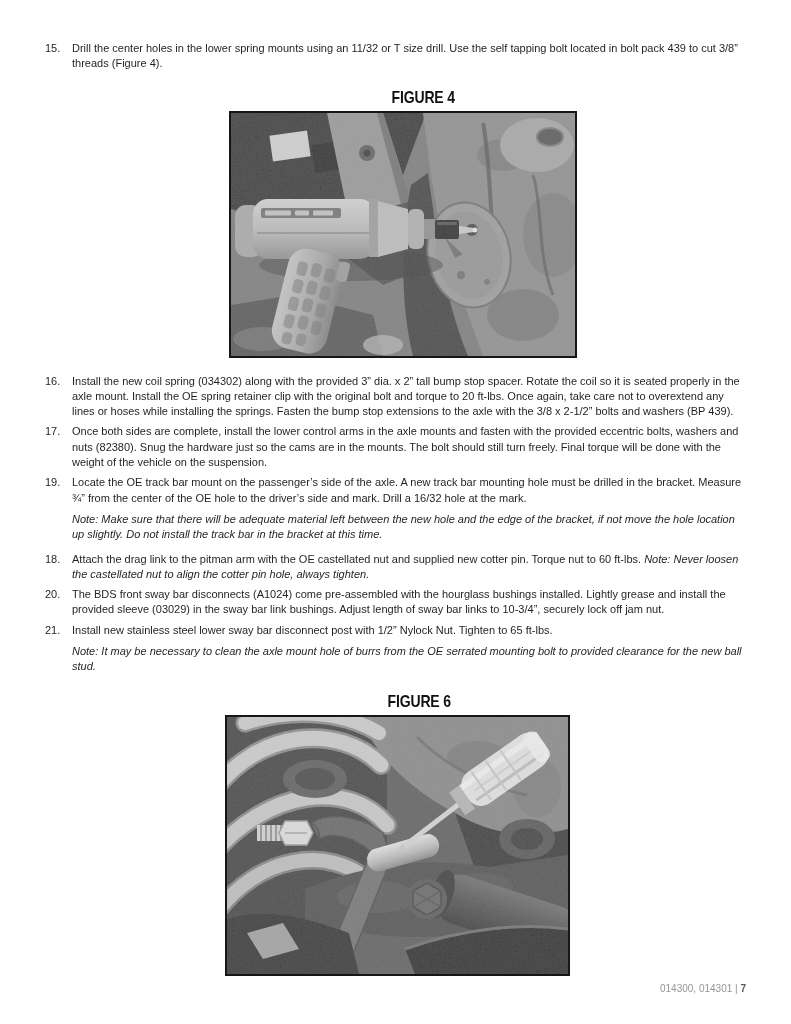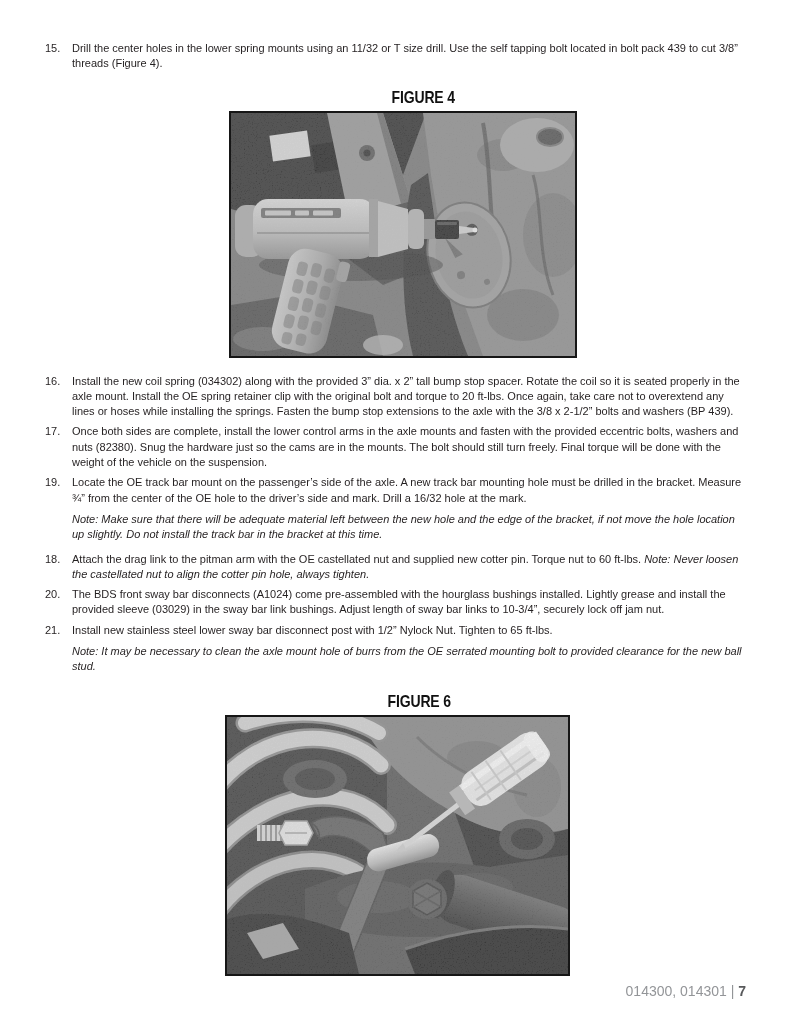--- a/index.html
+++ b/index.html
@@ -54,21 +54,21 @@
     margin-top:5px;
     border:2px solid #161616;
     background:#777;
     line-height:0;
   }
   .fig4 .photo-frame{width:344px;height:243px;}
   .fig6 .photo-frame{width:341px;height:257px;}
   .footer{
     position:absolute;
     top:983px;right:45px;
-    font-size:14px;
+    font-size:10px;
     color:#939598;
   }
   .footer .pgnum{font-weight:bold;color:#58595b;}
 </style>
 </head>
 <body>
 
 <div class="page">
   <div class="content">
 

